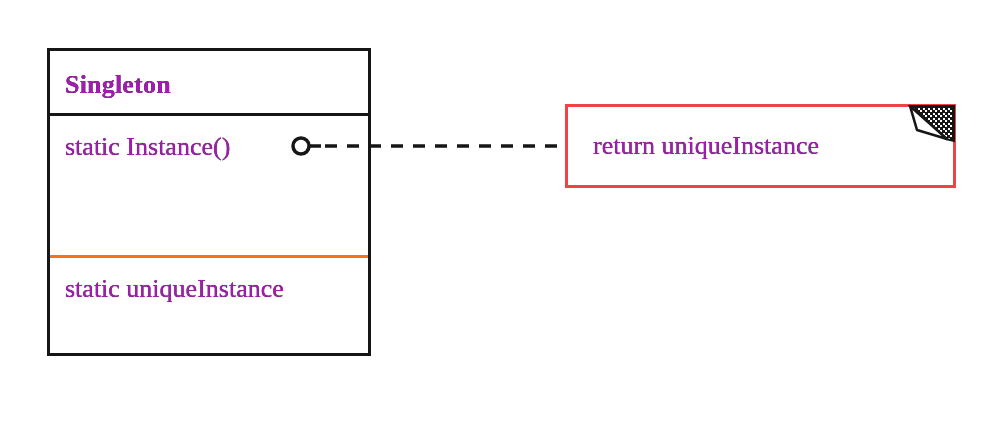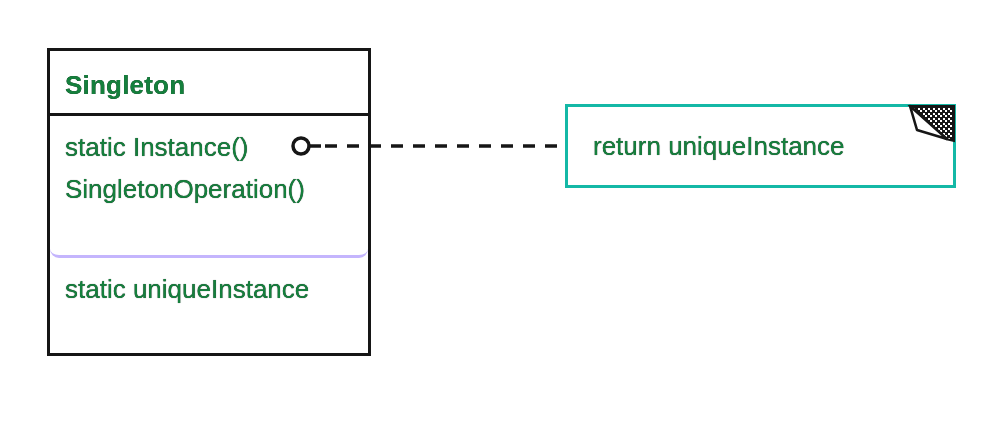--- a/index.html
+++ b/index.html
@@ -5,22 +5,22 @@
   html, body {
     margin: 0;
     padding: 0;
     background: #ffffff;
   }
   #canvas {
     position: relative;
     width: 993px;
     height: 366px;
     background: #ffffff;
-    font-family: Liberation Sans, sans-serif;
-    color: #15803d;
+    font-family: Liberation Serif, serif;
+    color: #a21caf;
     overflow: hidden;
   }
   
   .class-box {
     position: absolute;
     left: 47px;
     top: 48px;
     width: 318px;   
     height: 302px;
     border: 3px solid #161616;
@@ -40,23 +40,22 @@
     padding-top: 6px;
   }
   .class-title-text {
     font-size: 26px;
     font-weight: 700;
     letter-spacing: 0.2px;
     text-shadow: 0 0 0.6px #141414;
   }
   .compartment.methods {
     height: 142px;
-    border-bottom: 3px solid #c4b5fd;
+    border-bottom: 3px solid #f97316;
     padding-top: 10px;
-    border-radius: 9px;
   }
   .compartment.attributes {
     flex: 1;
     padding-top: 10px;
     border-radius: 15px;
   }
   .member-list {
     list-style: none;
     margin: 0;
     padding: 0;
@@ -67,21 +66,21 @@
     white-space: nowrap;
     text-shadow: 0 0 0.7px #141414; 
   }
   
   .note-box {
     position: absolute;
     left: 565px;
     top: 104px;
     width: 385px;   
     height: 78px;
-    border: 3px solid #14b8a6;
+    border: 3px solid #ef4444;
     background: #ffffff;
     display: flex;
     align-items: center;
     box-sizing: content-box;
     padding-left: 25px;
     width: 360px;
   }
   .note-text {
     font-size: 26px;
     white-space: nowrap;
@@ -102,21 +101,20 @@
 
 <div id="canvas">
 
   <div class="class-box">
     <div class="compartment title">
       <span class="class-title-text">Singleton</span>
     </div>
     <div class="compartment methods">
       <ul class="member-list">
         <li>static Instance()</li>
-        <li>SingletonOperation()</li>
       </ul>
     </div>
     <div class="compartment attributes">
       <ul class="member-list">
         <li>static uniqueInstance</li>
       </ul>
     </div>
   </div>
 
   <div class="note-box">

